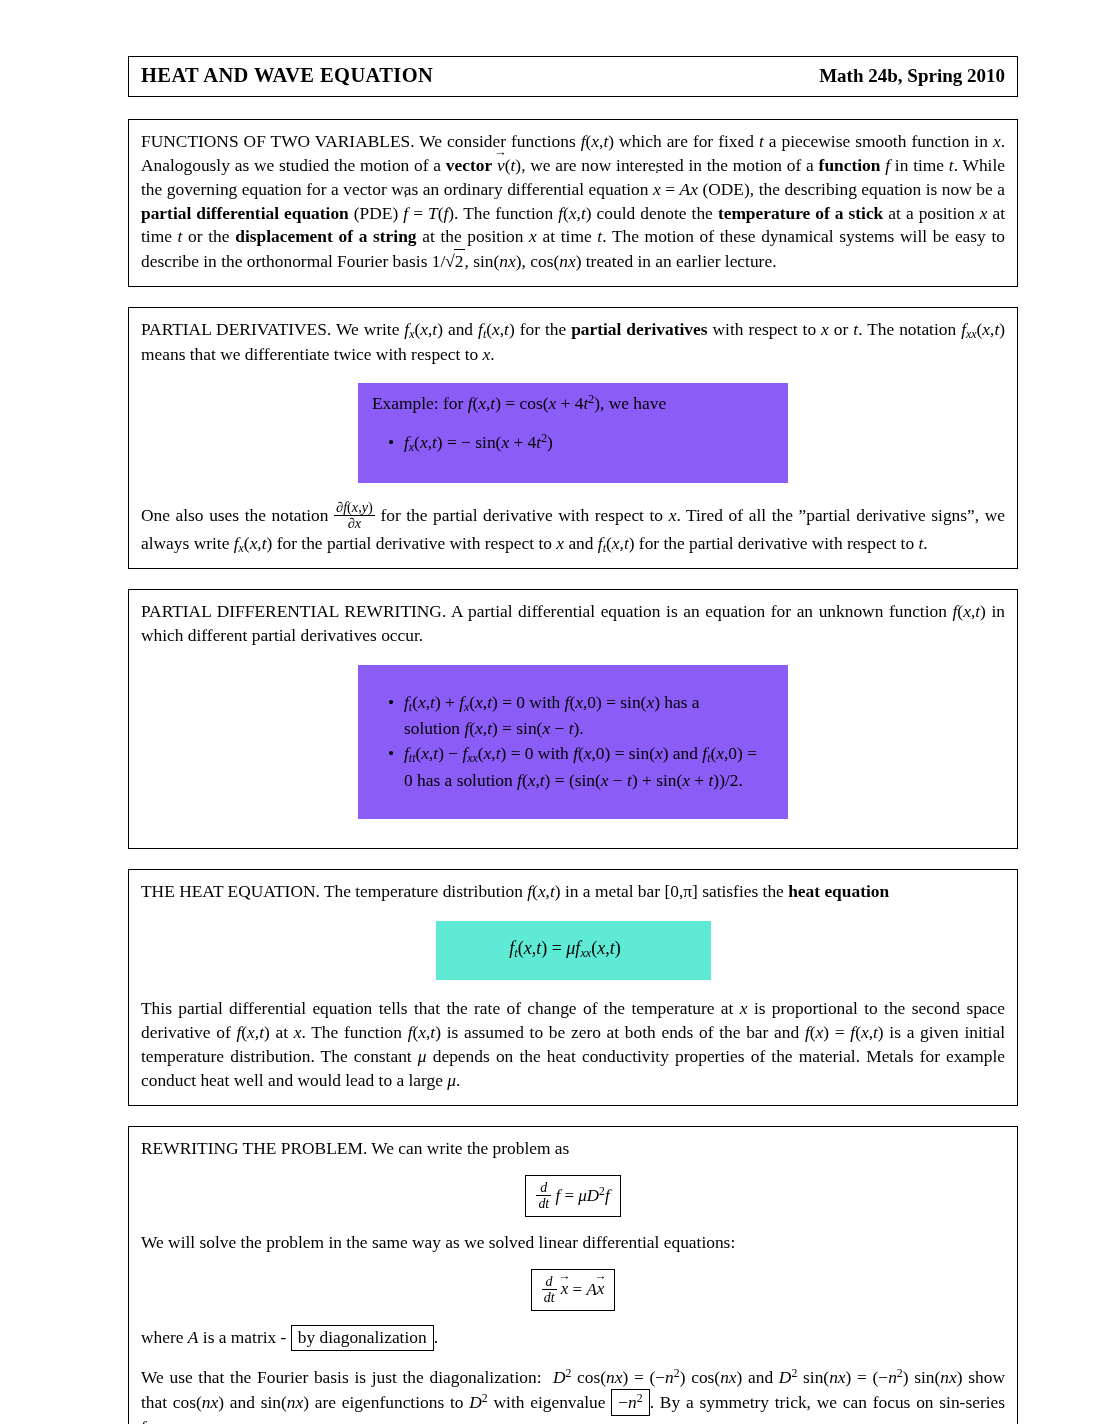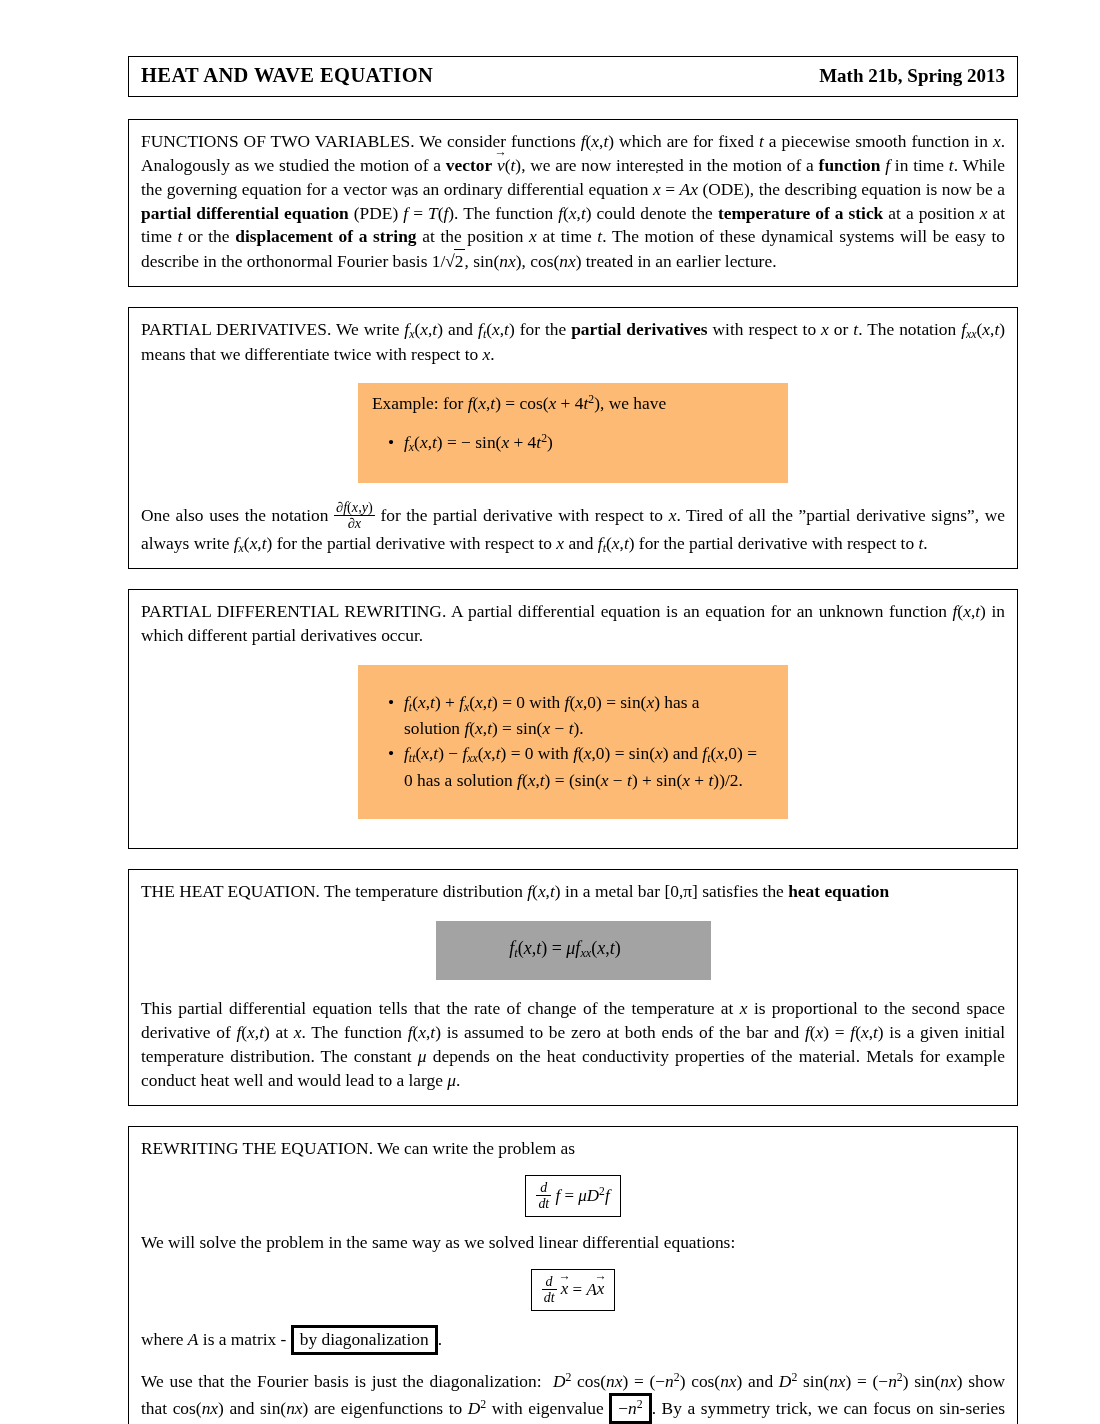--- a/index.html
+++ b/index.html
@@ -105,26 +105,26 @@
     display: inline-block;
     vertical-align: -0.52em;
     text-align: center;
     font-size: 0.82em;
     line-height: 1.08;
   }
   .frac .num { display: block; border-bottom: 1px solid #000; padding: 0 2px; }
   .frac .den { display: block; padding: 0 2px; }
 
   .pinkbox {
-    background: #fdba74;
+    background: #8b5cf6;
     padding: 9px 14px 10px 14px;
     box-sizing: border-box;
   }
   .greenbox {
-    background: #a3a3a3;
+    background: #5eead4;
     padding: 17px 30px 19px 14px;
     box-sizing: border-box;
     text-align: center;
     font-size: 18px;
   }
   .center-wrap {
     display: flex;
     justify-content: center;
     margin: 17px 0 17px 0;
   }
@@ -138,37 +138,37 @@
   }
   .ex-title { font-size: 17.4px; margin-bottom: 1px; }
   .framedeq {
     border: 1px solid #000;
     display: inline-block;
     padding: 4px 10px 5px 10px;
     font-size: 17px;
   }
   .eq-center { text-align: center; margin: 14px 0 14px 0; }
   .inlinebox {
-    border: 3px solid #000000;
+    border: 1px solid #000000;
     padding: 1px 6px 2px 6px;
     display: inline-block;
     line-height: 1.2;
   }
   .nomargin-last { margin-bottom: 0; }
   .sec-gap { margin-top: 14px; }
 </style>
 </head>
 <body>
 
 <div class="page">
   <div class="content">
 
     <div class="box header-box">
       <span class="header-title">HEAT AND WAVE EQUATION</span>
-      <span class="header-right">Math 21b, Spring 2013</span>
+      <span class="header-right">Math 24b, Spring 2010</span>
     </div>
 
     <div class="box">
       <p>
         <span>FUNCTIONS OF TWO VARIABLES.</span>
         We consider functions <span class="math">f</span>(<span class="math">x</span>,<span class="math">t</span>) which are for fixed <span class="math">t</span> a piecewise smooth
         function in <span class="math">x</span>. Analogously as we studied the motion of a <span class="bd">vector</span>
         <span class="math vecarrow">v</span>(<span class="math">t</span>), we are now interested in the motion of a
         <span class="bd">function</span> <span class="math">f</span> in time <span class="math">t</span>. While the governing equation for a vector was an ordinary differential equation
         <span class="math dotover">x</span> = <span class="math">Ax</span>
@@ -248,21 +248,21 @@
       <p>
         This partial differential equation tells that the rate of change of the temperature at <span class="math">x</span> is proportional to the
         second space derivative of <span class="math">f</span>(<span class="math">x</span>,<span class="math">t</span>) at <span class="math">x</span>. The function <span class="math">f</span>(<span class="math">x</span>,<span class="math">t</span>) is assumed to be zero at both ends of the bar and
         <span class="math">f</span>(<span class="math">x</span>) = <span class="math">f</span>(<span class="math">x</span>,<span class="math">t</span>) is a given initial temperature distribution. The constant <span class="math">μ</span> depends on the heat conductivity
         properties of the material. Metals for example conduct heat well and would lead to a large <span class="math">μ</span>.
       </p>
     </div>
 
     <div class="box">
       <p>
-        <span>REWRITING THE EQUATION.</span>
+        <span>REWRITING THE PROBLEM.</span>
         We can write the problem as
       </p>
 
       <div class="eq-center">
         <span class="framedeq">
           <span class="frac"><span class="num"><span class="math">d</span></span><span class="den"><span class="math">dt</span></span></span>
           <span class="math">f</span> = <span class="math">μD</span><sup>2</sup><span class="math">f</span>
         </span>
       </div>
 

